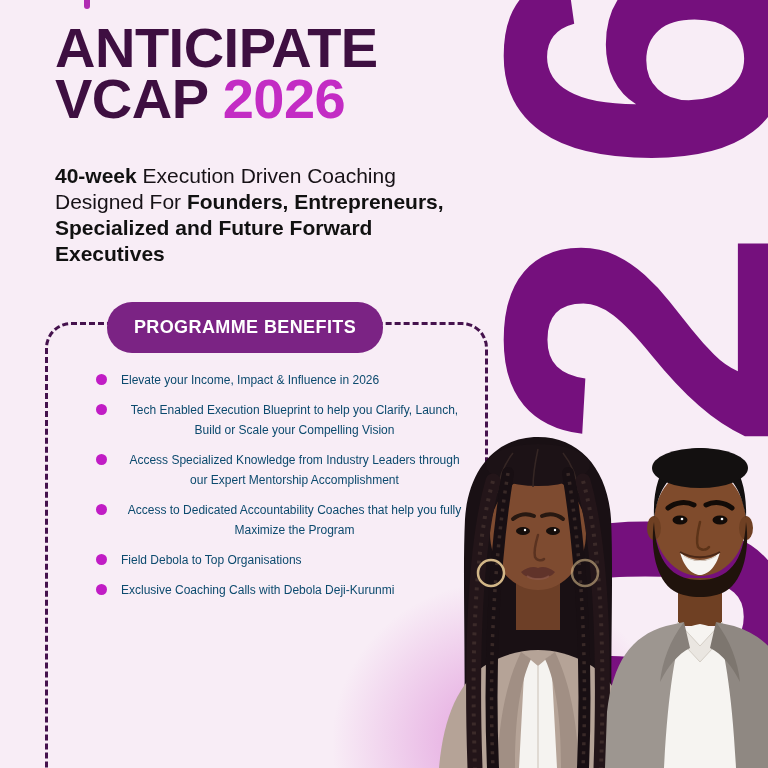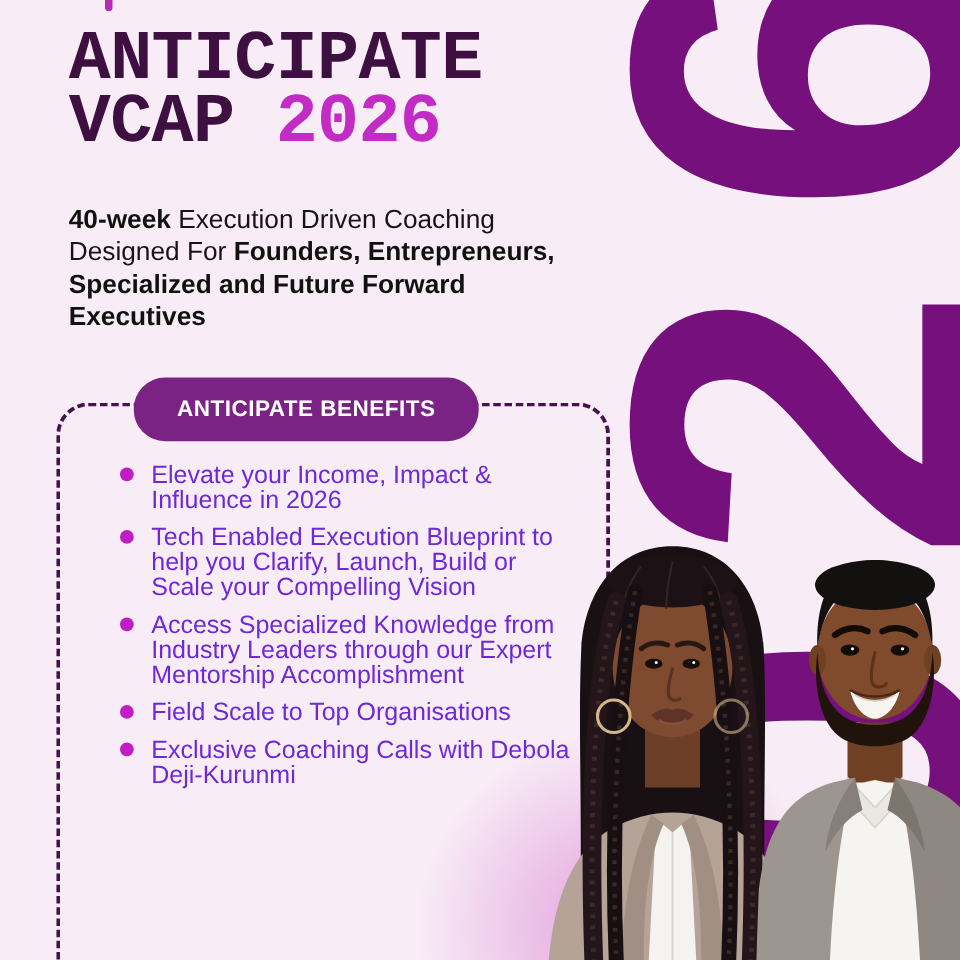--- a/index.html
+++ b/index.html
@@ -30,21 +30,21 @@
   }
 
   .top-mark {
     position:absolute; left:84px; top:0; width:6px; height:9px;
     background:#b02cb2; border-radius:0 0 3px 3px; z-index:3;
   }
 
   
   .headline { position:absolute; left:55px; top:22px; z-index:3;
     font-weight:800; font-size:56px; line-height:51px; letter-spacing:-0.5px;
-    color:#3e0f41;font-family:Liberation Mono, monospace; }
+    color:#3e0f41; }
   .headline .year { color:#c32cc4; }
 
   
   .intro { position:absolute; left:55px; top:163px; width:402px; z-index:3;
     font-size:21px; line-height:26px; color:#171217; font-weight:400; }
   .intro b { font-weight:700; color:#111;text-align:center; }
 
   
   .benefits-box {
     position:absolute; left:45px; top:322px; width:443px; height:452px;
@@ -61,21 +61,21 @@
   
   .benefits-list {
     position:absolute; left:96px; top:370px; width:372px; z-index:3;
     display:flex; flex-direction:column; gap:10px;
   }
   .benefit-item { display:flex; align-items:flex-start; }
   .bullet {
     flex:0 0 11px; width:11px; height:11px; border-radius:50%;
     background:#c11cc5; margin-top:4px; margin-right:14px;
   }
-  .benefit-text { font-size:20px; line-height:20px; color:#6d28d9; max-width:352px; }
+  .benefit-text { font-size:12px; line-height:20px; color:#0c4a6e; max-width:352px;text-align:center; }
 
   
   .photo { position:absolute; z-index:5; pointer-events:none; }
   .photo-woman { left:413px; top:423px; }
   .photo-man   { left:605px; top:430px; }
 </style>
 </head>
 <body>
 
 <div class="stage">
@@ -91,39 +91,43 @@
     <span>ANTICIPATE</span><br>
     <span>VCAP</span>
     <span class="year">2026</span>
   </h1>
 
   <p class="intro"><b>40-week</b><span> Execution Driven Coaching Designed For </span><b>Founders, Entrepreneurs, Specialized and Future Forward Executives</b></p>
 
   <div class="benefits-box"></div>
 
   <div class="badge">
-    <span>ANTICIPATE BENEFITS</span>
+    <span>PROGRAMME BENEFITS</span>
   </div>
 
   <div class="benefits-list">
     <div class="benefit-item">
         <span class="bullet"></span>
         <span class="benefit-text">Elevate your Income, Impact &amp; Influence in 2026</span>
       </div>
       <div class="benefit-item">
         <span class="bullet"></span>
         <span class="benefit-text">Tech Enabled Execution Blueprint to help you Clarify, Launch, Build or Scale your Compelling Vision</span>
       </div>
       <div class="benefit-item">
         <span class="bullet"></span>
         <span class="benefit-text">Access Specialized Knowledge from Industry Leaders through our Expert Mentorship Accomplishment</span>
       </div>
       <div class="benefit-item">
         <span class="bullet"></span>
-        <span class="benefit-text">Field Scale to Top Organisations</span>
+        <span class="benefit-text">Access to Dedicated Accountability Coaches that help you fully Maximize the Program</span>
+      </div>
+      <div class="benefit-item">
+        <span class="bullet"></span>
+        <span class="benefit-text">Field Debola to Top Organisations</span>
       </div>
       <div class="benefit-item">
         <span class="bullet"></span>
         <span class="benefit-text">Exclusive Coaching Calls with Debola Deji-Kurunmi</span>
       </div>
   </div>
 
   <svg class="photo photo-woman" width="250" height="345" viewBox="0 0 250 345" role="img" aria-label="Woman with long dark braids wearing a beige blazer and white shirt">
     <path d="M125,14 C82,14 55,48 52,96 C49,160 54,250 50,345 L200,345 C196,250 201,160 198,96 C195,48 168,14 125,14 Z" fill="#191014"></path>
     <path d="M103,158 L147,158 L147,207 L103,207 Z" fill="#6d3f27"></path>

